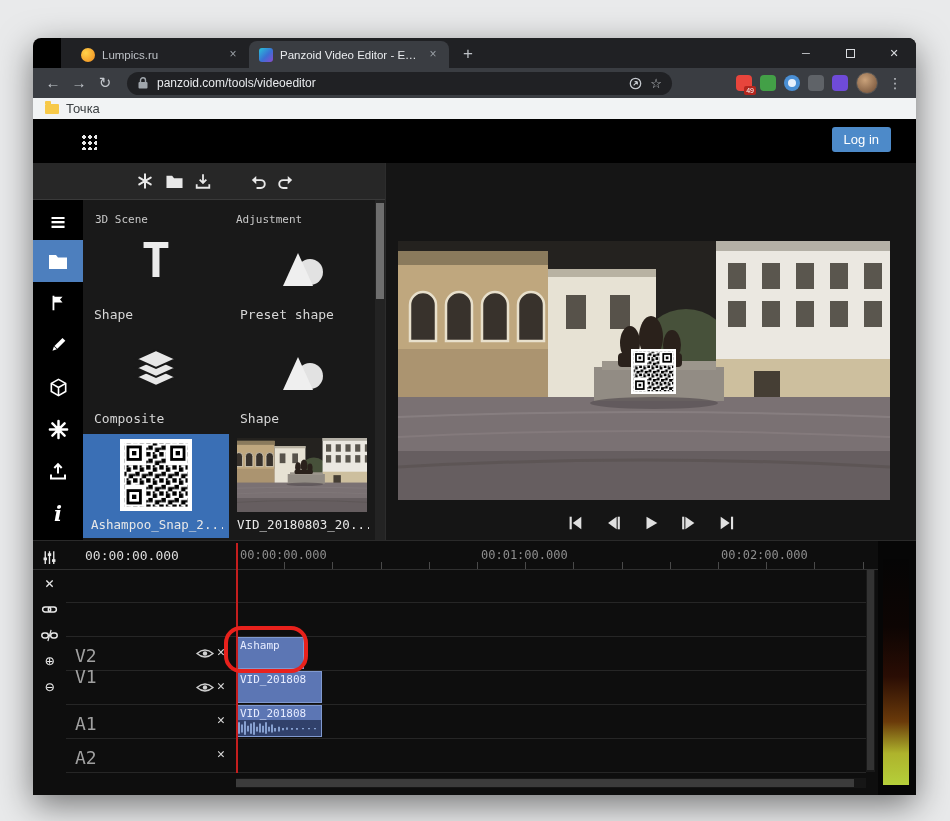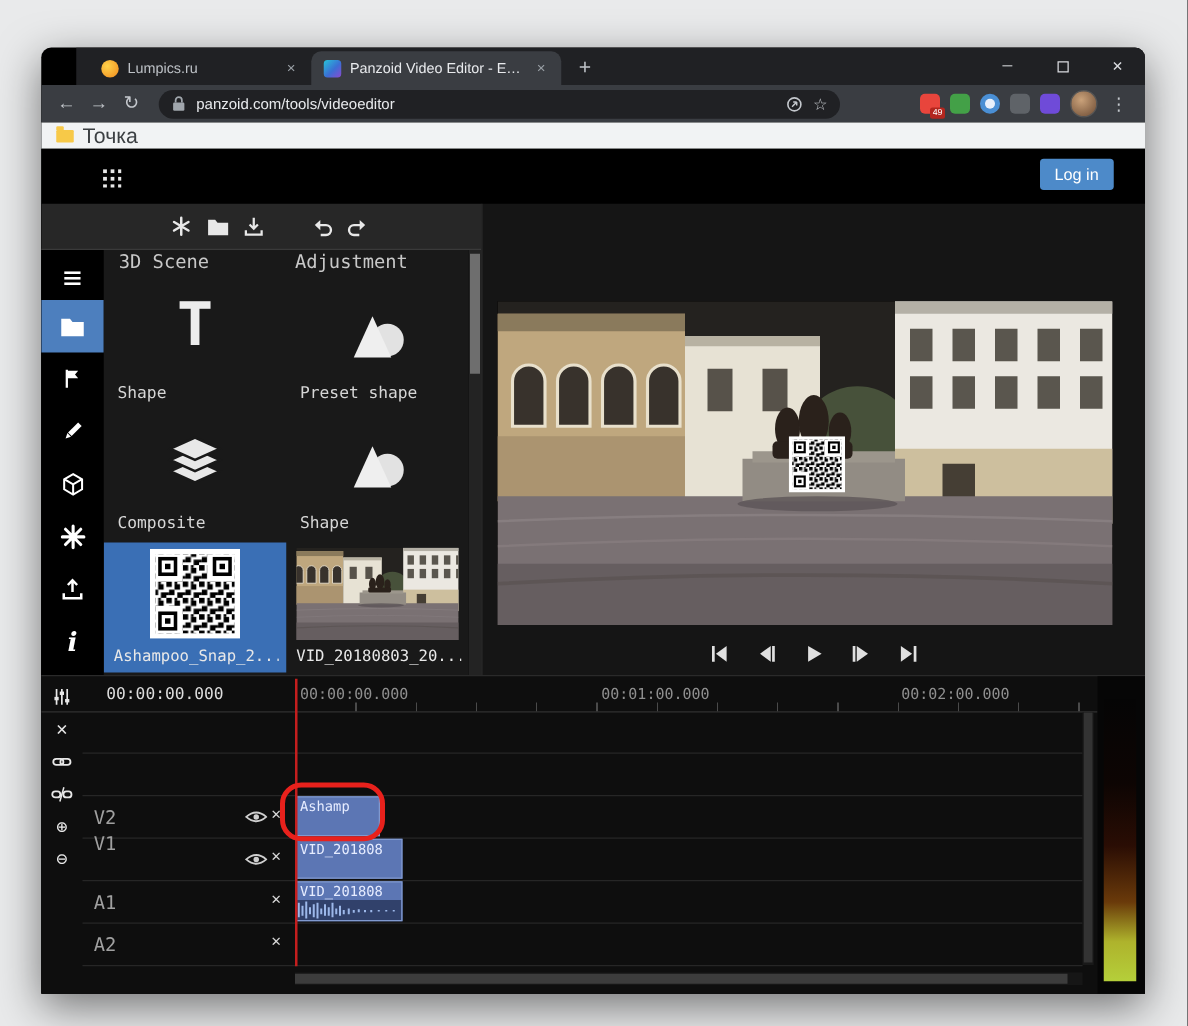--- a/index.html
+++ b/index.html
@@ -38,21 +38,21 @@
   .ext-blue:before { content:""; position:absolute; inset:4px; background:#e8f0fb; border-radius:50%; }
   .ext-slate { background:#5f6368; } .ext-purple { background:#6f4bd8; }
   .ext-badge { position:absolute; bottom:-4px; right:-4px; background:#b3261e; color:#fff; font-size:7px;
                padding:0 2px; border-radius:2px; line-height:9px; }
   .badge-purple { background:#6f4bd8; }
   .avatar { width:22px; height:22px; border-radius:50%; border:1px solid #555;
             background:radial-gradient(circle at 40% 35%, #caa27a, #6b4a33); flex:none; }
   .menu-dots { color:#c3c7cc; width:18px; text-align:center; font-size:14px; }
 
   .bookmarks { height:21px; background:#f1f3f4; display:flex; align-items:center; padding:0 12px; gap:7px;
-               font-size:17px; color:#3c4043; flex:none; }
+               font-size:13px; color:#3c4043; flex:none; }
   .bm-folder { width:14px; height:10px; background:#f7c948; border-radius:1px; position:relative; flex:none; }
   .bm-folder:before { content:""; position:absolute; top:-3px; left:0; width:6px; height:3px; background:#f7c948; border-radius:1px 1px 0 0; }
 
   
   .app { flex:1; background:#000; display:flex; flex-direction:column; position:relative; font-family:"DejaVu Sans Mono",monospace; }
   .app-header { height:44px; display:flex; align-items:center; flex:none; position:relative; }
   .grid-icon { width:17px; height:17px; margin-left:47px;
                background-image:radial-gradient(circle, #e8e8e8 1.6px, transparent 1.9px);
                background-size:6px 6px; background-position:1px 1px; }
   .logo { color:#fff; font-size:27px; font-family:"DejaVu Sans",sans-serif; letter-spacing:.5px; margin-left:13px; }
@@ -67,21 +67,21 @@
   .atb-gap { width:16px; }
   .left-body { flex:1; display:flex; min-height:0; }
 
   .side-rail { width:50px; background:#000; display:flex; flex-direction:column; padding-top:2px; flex:none; }
   .rail-item { height:42px; display:flex; align-items:center; justify-content:center; color:#fff; }
   .rail-item.hamburger { font-size:25px; height:38px; }
   .rail-item.selected { background:#4d7fbe; }
   .info-glyph { font-family:"DejaVu Serif",serif; font-weight:bold; font-size:21px; font-style:italic; }
 
   .library { width:292px; background:#191919; position:relative; overflow:hidden; }
-  .lib-headers { height:26px; display:flex; align-items:flex-start; color:#c8c8c8; font-size:15px; }
+  .lib-headers { height:26px; display:flex; align-items:flex-end; color:#c8c8c8; font-size:11px; }
   .lib-headers .h1 { margin-left:12px; width:141px; }
   .lib-grid { display:flex; flex-wrap:wrap; }
   .tile { width:146px; height:104px; position:relative; }
   .tile-icon { position:absolute; top:18px; left:0; right:0; display:flex; justify-content:center; }
   .text-glyph { font-size:48px; line-height:52px; color:#ececec; font-weight:bold; top:8px; position:absolute; left:0; right:0; text-align:center; }
   .tile-label { position:absolute; left:11px; bottom:8px; font-size:13px; color:#d6d6d6; white-space:nowrap; }
   .media-row { display:flex; }
   .media-cell { width:146px; height:104px; position:relative; padding:4px 8px; }
   .media-cell.selected { background:#3a6fb5; }
   .media-thumb { width:130px; height:74px; overflow:hidden; display:flex; align-items:center; justify-content:center; }
@@ -99,21 +99,21 @@
   .timeline { flex:1; background:#0e0e0e; position:relative; border-top:1px solid #2a2a2a; }
   .tl-rail { position:absolute; left:0; top:0; width:33px; height:100%; display:flex; flex-direction:column;
              align-items:center; padding-top:8px; gap:10px; color:#e8e8e8; }
   .ri { height:16px; width:20px; display:flex; align-items:center; justify-content:center; font-size:15px; }
   .tl-time { position:absolute; left:52px; top:7px; color:#dcdcdc; font-size:13px; }
   .rlabel { position:absolute; top:7px; color:#8e8e8e; font-size:12px; }
   .tl-ticks { position:absolute; left:203px; top:21px; width:642px; height:7px;
               background:repeating-linear-gradient(90deg,#4a4a4a 0 1px,transparent 1px 48.2px); }
   .ruler-line { position:absolute; left:0; top:28px; width:845px; height:1px; background:#303030; }
   .hline { position:absolute; left:33px; width:800px; height:1px; background:#262626; }
-  .track-label { position:absolute; left:42px; color:#a0a0a0; font-size:15px;text-align:right; }
+  .track-label { position:absolute; left:42px; color:#a0a0a0; font-size:18px;text-align:right; }
   .track-eye { position:absolute; left:163px; width:18px; height:13px; }
   .track-x { position:absolute; left:184px; color:#d8d8d8; font-size:13px; line-height:14px; }
   .clip { position:absolute; background:#5c76b4; border:1px solid #8099cf; color:#e6ecff; font-size:11px;
           overflow:hidden; z-index:3; }
   .clip-label { display:block; padding:1px 3px; white-space:nowrap; overflow:hidden; }
   .clip .wave { position:absolute; left:0; right:0; bottom:0; height:16px; background:rgba(14,22,48,.55); width:100%; }
   .playhead { position:absolute; left:203px; top:2px; width:2px; height:230px; background:#c41e1e; z-index:5; }
   .annotation { position:absolute; left:191px; top:85px; width:84px; height:47px; border:4px solid #e8211c;
                 border-radius:17px; z-index:6; pointer-events:none; }
   .tl-vscroll { position:absolute; left:833px; top:29px; width:9px; height:202px; background:#191919; }

